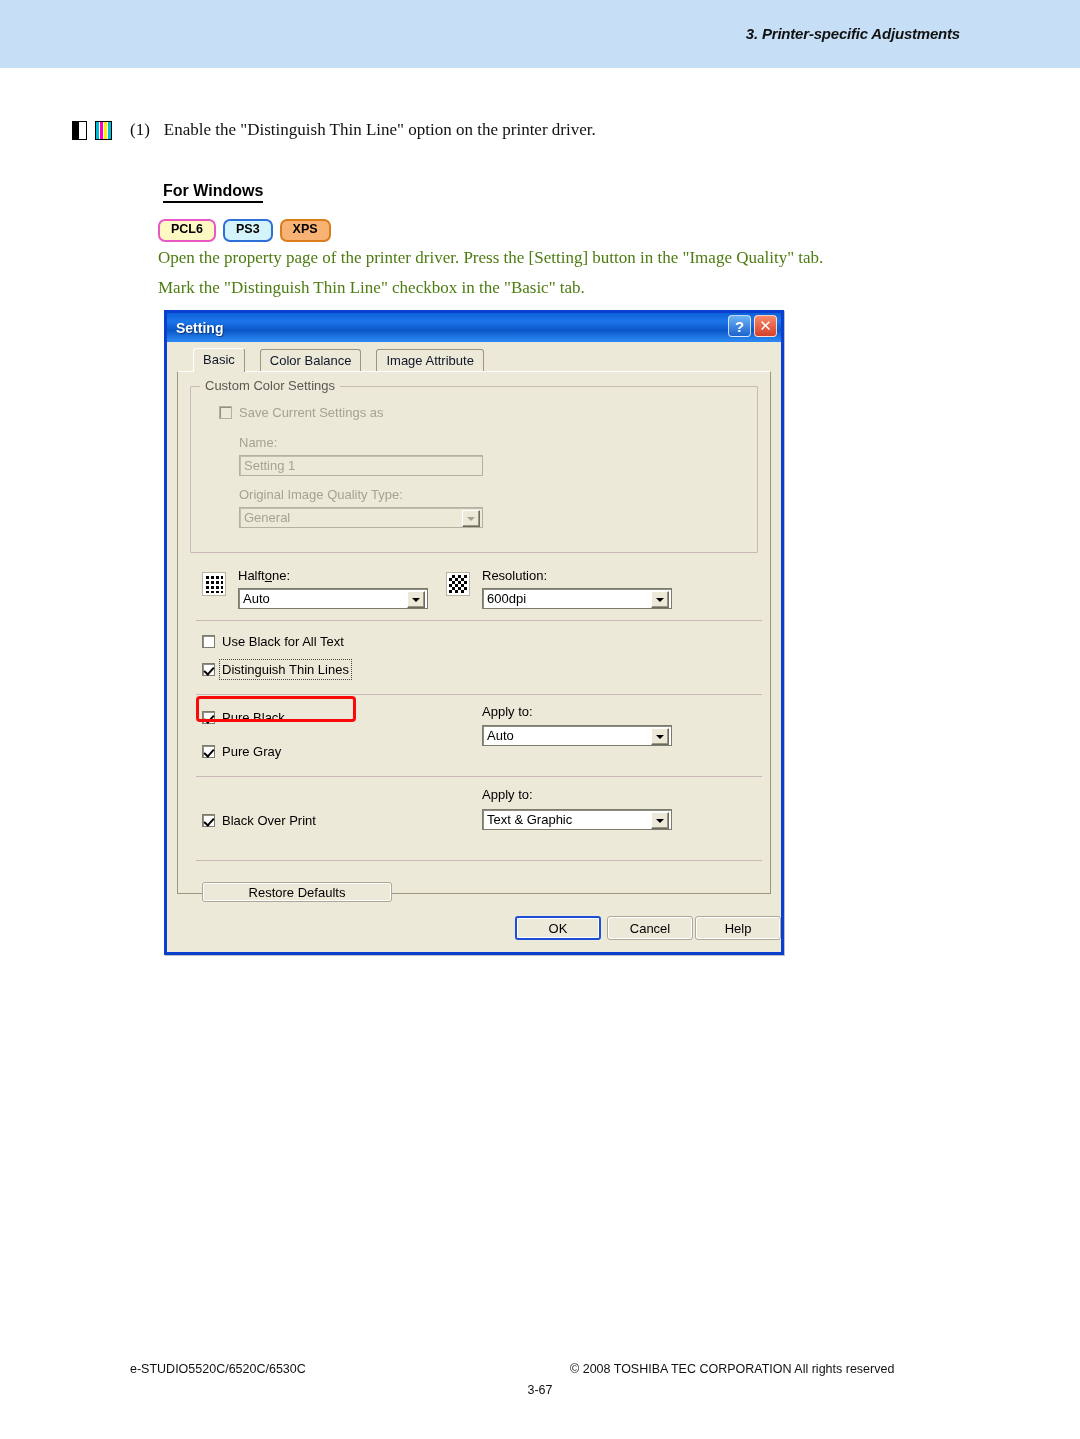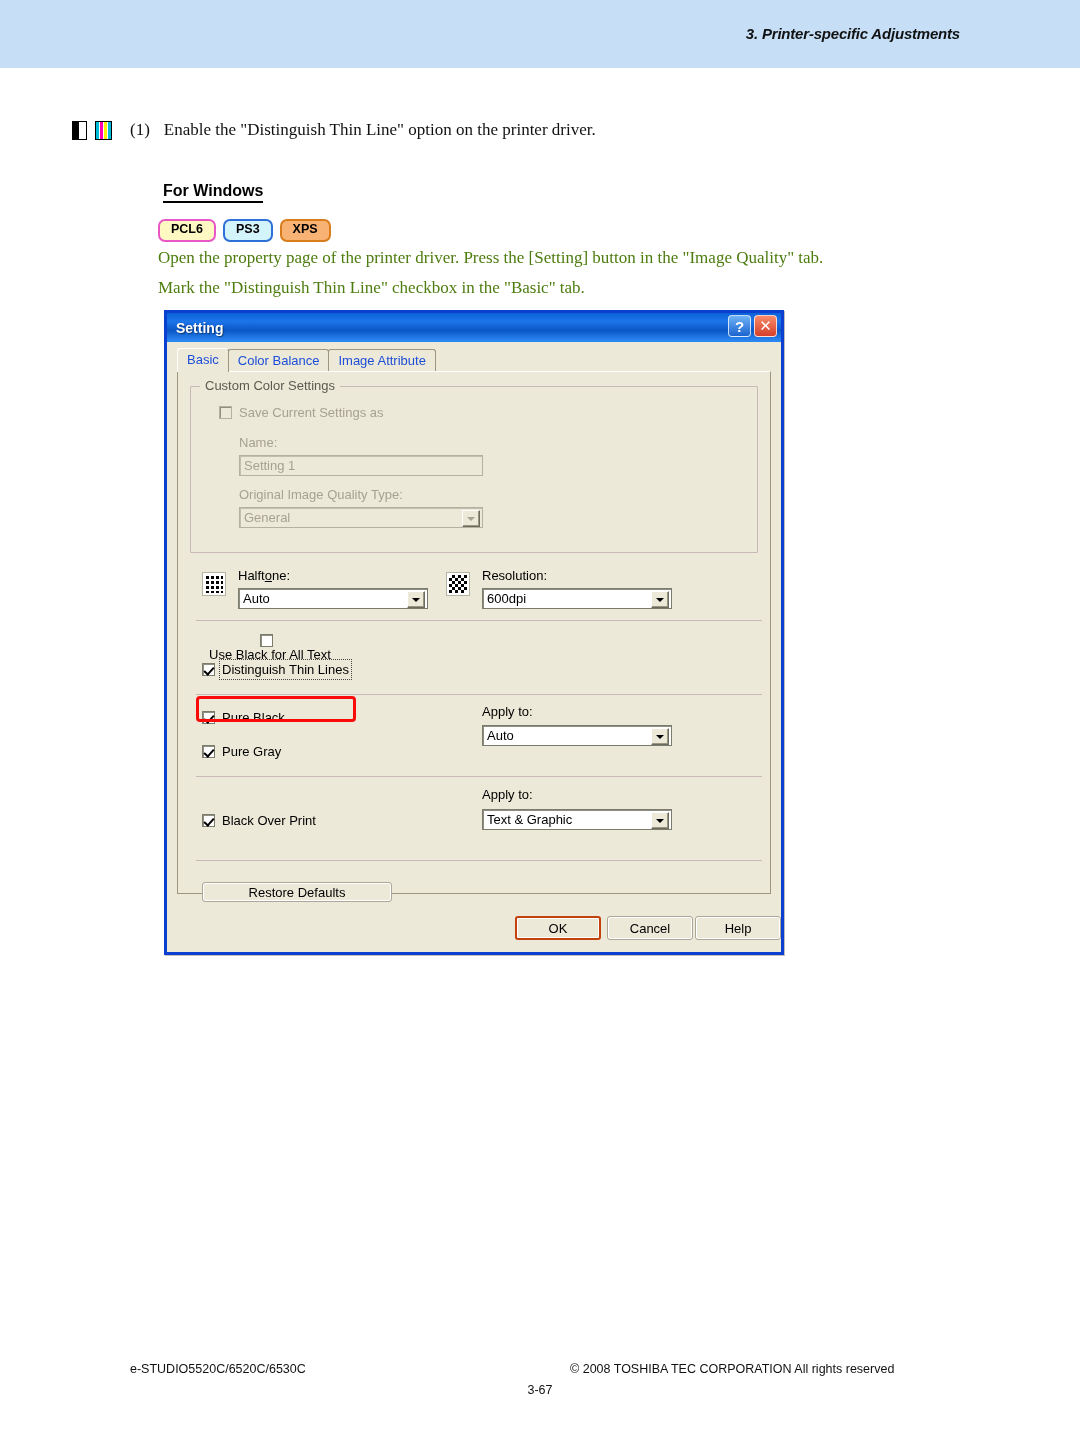--- a/index.html
+++ b/index.html
@@ -129,25 +129,26 @@
   }
   .tb-help { background: linear-gradient(to bottom, #6fb3f5, #1b63cf); }
   .tb-close { background: linear-gradient(to bottom, #f78a6a, #d5402a); }
 
   
   #tabstrip {
     position: absolute; left: 10px; top: 36px; right: 10px; height: 23px;
     display: flex; align-items: flex-end;
   }
   .tab {
-    font-size: 13px; color: #1d4ed8; padding: 3px 9px 4px 9px;
+    font-size: 13px; color: #0f172a; padding: 3px 9px 4px 9px;
     background: #ece9d8; border: 1px solid #9a967f;
     border-bottom: none; margin-right: -1px;
     border-radius: 3px 3px 0 0;
     white-space: nowrap;
+    margin-left: 16px;
   }
   .tab.active {
     background: #ece9d8; font-weight: normal;
     border-color: #ffffff #9a967f #ece9d8 #ffffff;
     position: relative; z-index: 3; padding-bottom: 5px;
   }
   #tabpage {
     position: absolute; left: 10px; top: 58px; right: 10px; bottom: 58px;
     background: #ece9d8; border: 1px solid #9a967f;
     border-top-color: #ffffff;
@@ -242,21 +243,21 @@
   
   .btn {
     box-sizing: border-box;
     background: #ece9d8;
     border: 1px solid #aca899;
     border-radius: 3px;
     box-shadow: inset 0 0 0 1px #fff;
     font-size: 13px; color: #000;
     display: flex; align-items: center; justify-content: center;
   }
-  .btn.default { border: 2px solid #c2410c; box-shadow: inset 0 0 0 1px #fff; }
+  .btn.default { border: 2px solid #1d4ed8; box-shadow: inset 0 0 0 1px #fff; }
 
   
   #red-box {
     position: absolute;
     left: 18px; top: 324px;
     width: 160px; height: 26px;
     border: 3px solid #fb0a0a;
     border-radius: 4px;
     box-sizing: border-box;
     pointer-events: none;
@@ -356,21 +357,21 @@
       <span class="checkers"></span>
     </div>
     <div class="caption" style="position:absolute; left:304px; top:196px;">Resolution:</div>
     <div class="field" style="position:absolute; left:304px; top:216px; width:190px;">
       <span>600dpi</span>
       <span class="combo-btn"></span>
     </div>
 
     <div class="sep" style="left:18px; top:248px; width:566px;"></div>
 
-    <div class="row" style="left:24px; top:262px;flex-direction:column;">
+    <div class="row" style="left:24px; top:262px;">
       <span class="cb"></span>
       <span class="cb-label">Use Black for All Text</span>
     </div>
 
     <div class="row" style="left:24px; top:290px;">
       <span class="cb checked"></span>
       <span class="cb-label focus-dots">Distinguish Thin Lines</span>
     </div>
 
     <div class="sep" style="left:18px; top:322px; width:566px;"></div>

